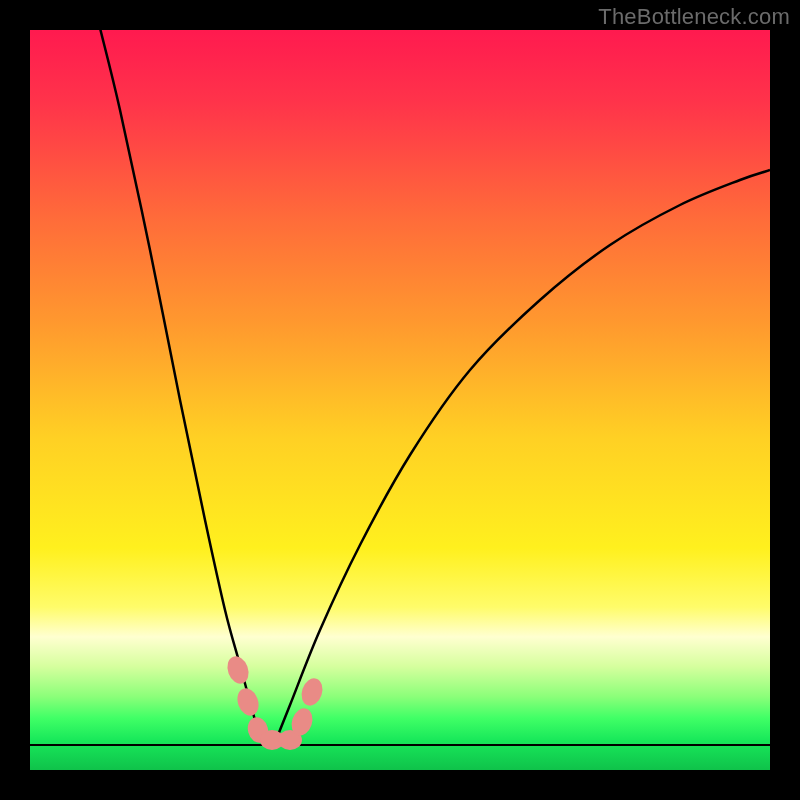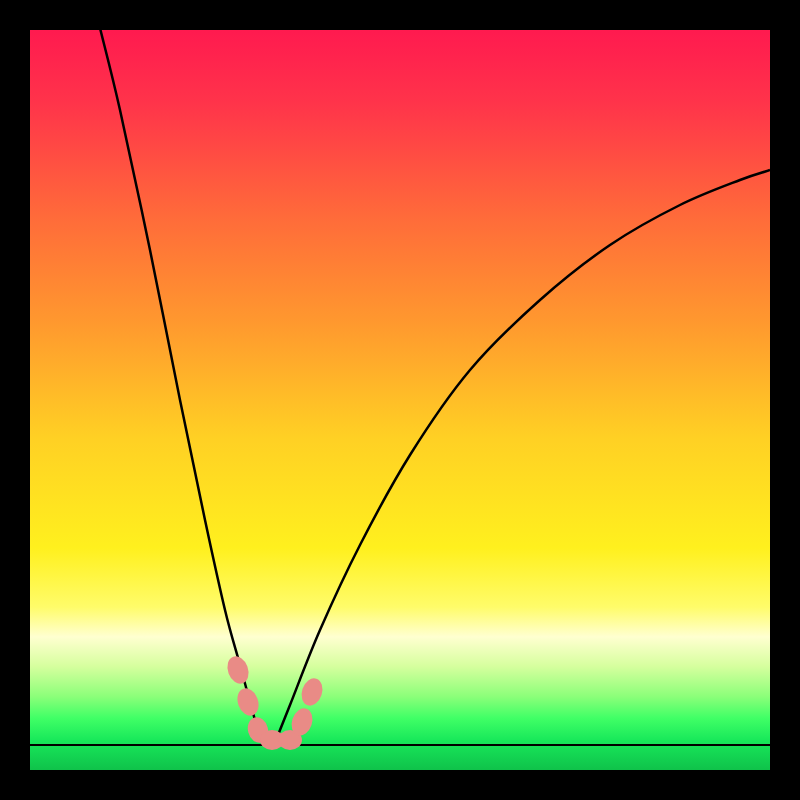--- a/index.html
+++ b/index.html
@@ -30,20 +30,21 @@
   svg {
     position: absolute;
     top: 0;
     left: 0;
   }
 </style>
 </head>
 <body>
 
 <div class="frame">
+  <div class="watermark">TheBottleneck.com</div>
 
   <svg width="800" height="800" viewBox="0 0 800 800">
     <defs>
       <linearGradient id="bg-grad" x1="0" y1="0" x2="0" y2="1">
           <stop offset="0.0%" stop-color="#ff1a4f"></stop>
           <stop offset="10.0%" stop-color="#ff344a"></stop>
           <stop offset="25.0%" stop-color="#ff6a3a"></stop>
           <stop offset="40.0%" stop-color="#ff9a2e"></stop>
           <stop offset="55.0%" stop-color="#ffd024"></stop>
           <stop offset="70.0%" stop-color="#fff01e"></stop>

